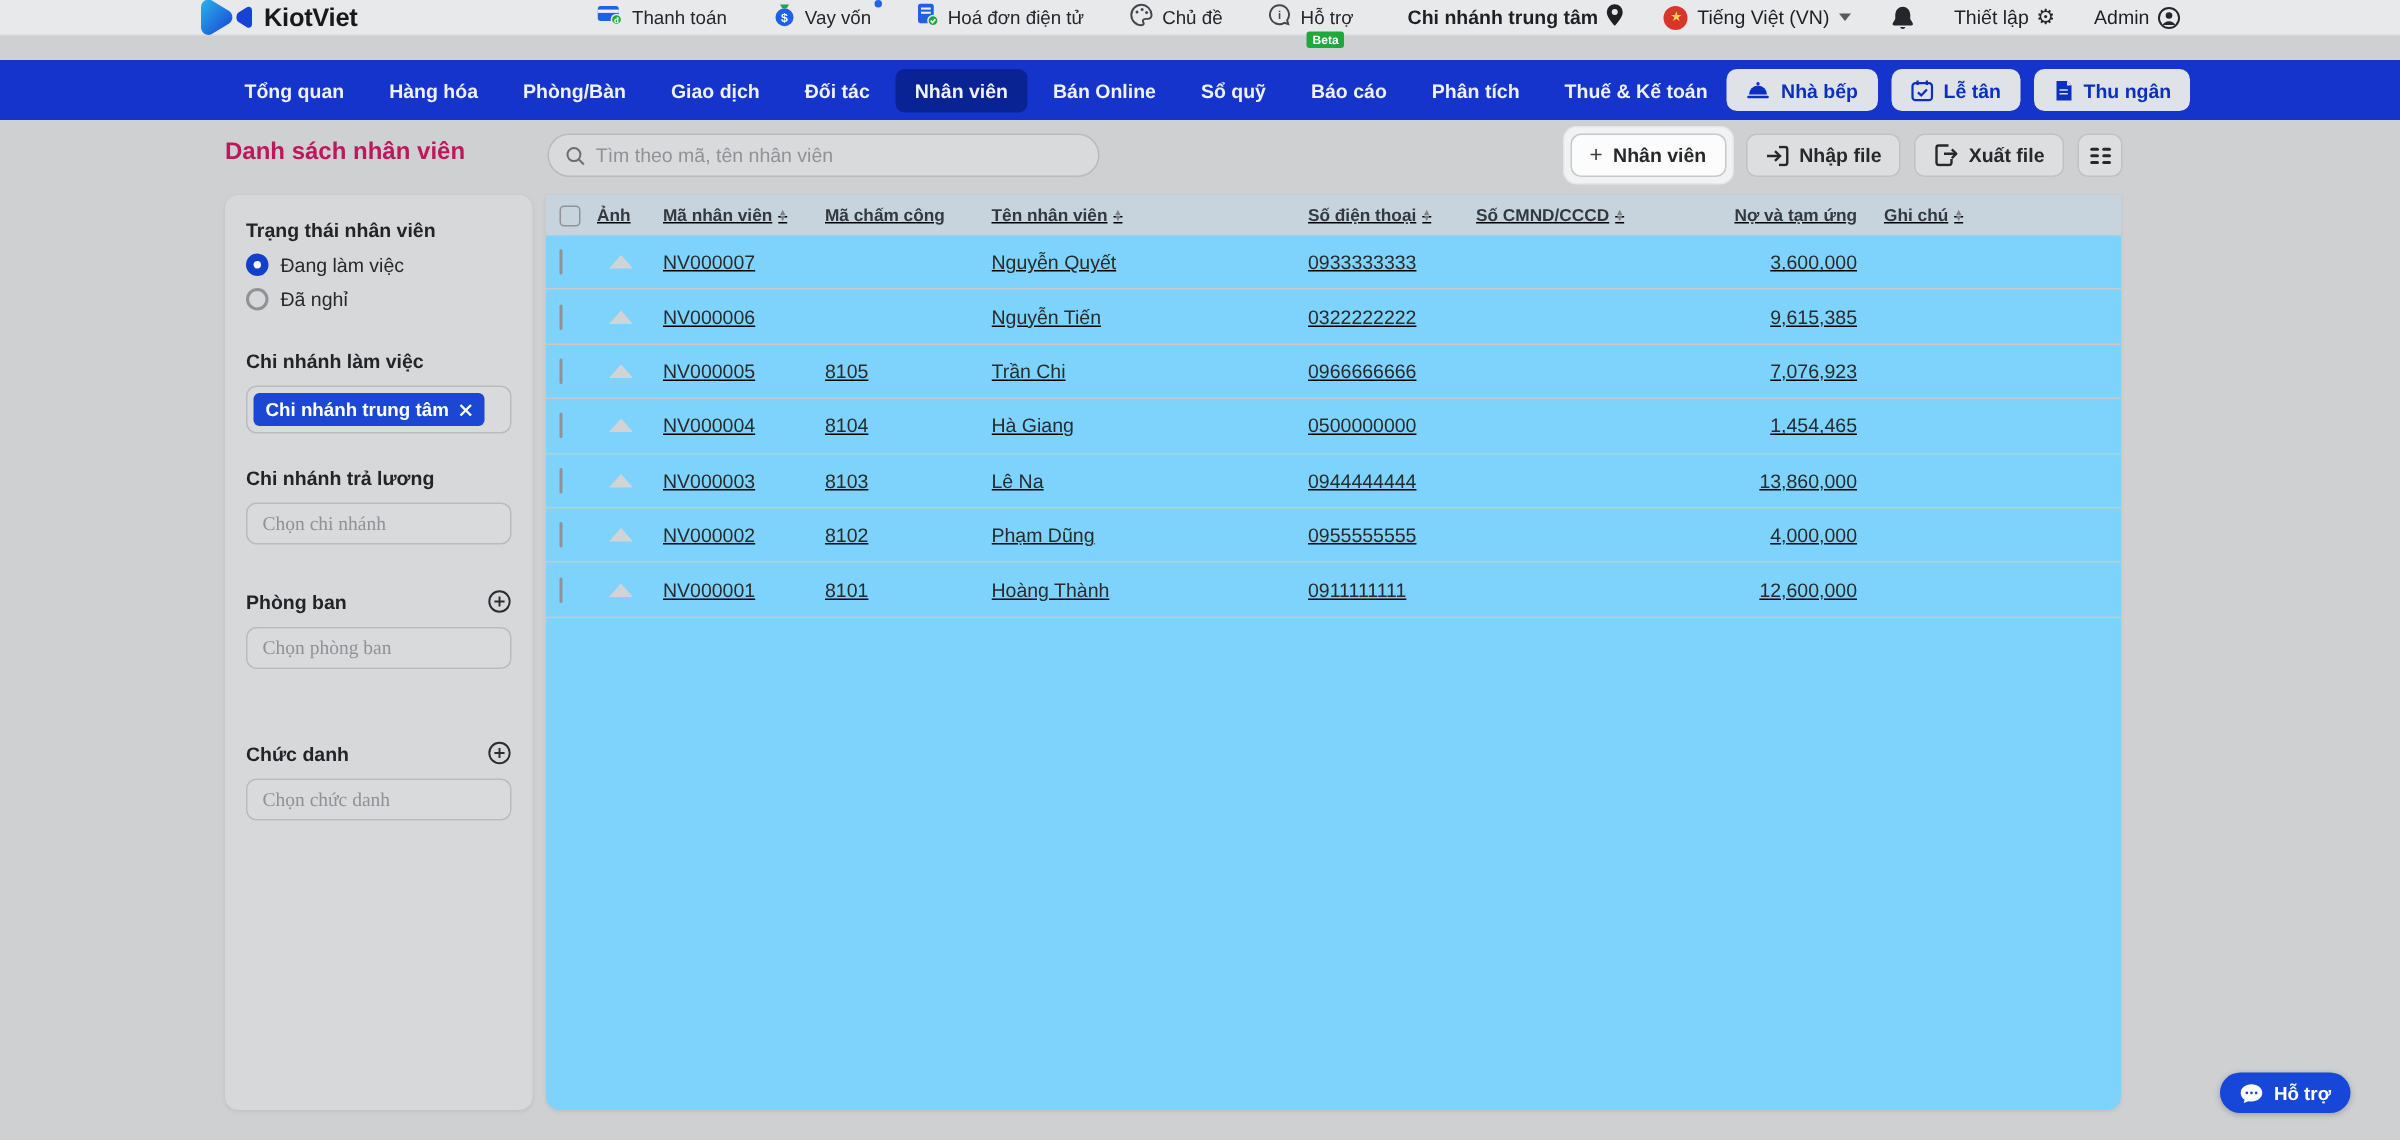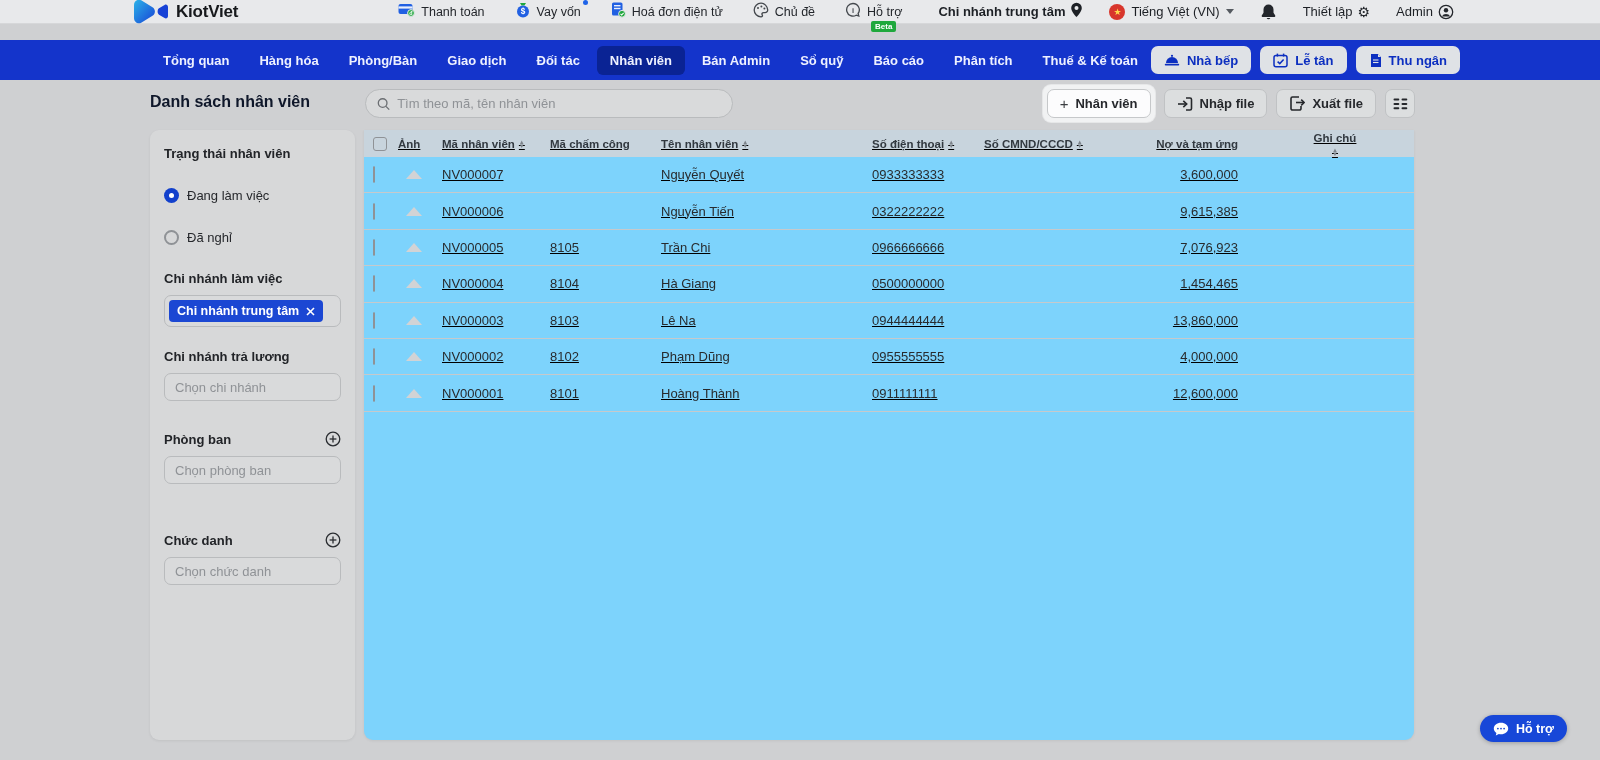--- a/index.html
+++ b/index.html
@@ -31,50 +31,50 @@
   .nav { position:absolute; top:40px; left:0; width:1600px; height:40px; background:#1434cb;
          display:flex; align-items:center; }
   .nav-items { display:flex; align-items:center; gap:4px; margin-left:150px; }
   .nav-item { color:#eef1ff; font-size:13px; font-weight:bold; padding:7px 13px; border-radius:6px; cursor:pointer; white-space:nowrap; }
   .nav-item.active { background:#0a2394; }
   .nav-quick { display:flex; align-items:center; gap:9px; margin-left:auto; margin-right:187px; }
   .quickbtn { height:28px; display:flex; align-items:center; gap:7px; background:#dfe2e6; color:#0c2fc0;
               font-size:13px; font-weight:bold; padding:0 13px; border-radius:7px; cursor:pointer; white-space:nowrap; }
 
   
-  .page-title { position:absolute; left:150px; top:93px; font-size:16px; font-weight:bold; color:#0f172a; }
+  .page-title { position:absolute; left:150px; top:93px; font-size:16px; font-weight:bold; color:#be185d; }
   .searchbox { position:absolute; left:365px; top:89px; width:368px; height:29px; background:#d9dadb;
                border:1px solid #b9bbbd; border-radius:15px; display:flex; align-items:center; padding:0 11px; gap:7px; }
   .searchbox input { border:none; outline:none; background:transparent; font-size:13px; color:#6d28d9; width:100%;
                      font-family:"Liberation Sans","DejaVu Sans",sans-serif; }
   .searchbox input::placeholder { color:#8f9296; }
   .actions { position:absolute; right:185px; top:85px; display:flex; align-items:center; gap:9px; }
   .halo { background:#f1f2f3; border-radius:8px; padding:4px; box-shadow:0 0 0 1px #e6e7e8; }
   .btn { height:29px; display:flex; align-items:center; gap:7px; background:#dcdedf; border:1px solid #c0c2c4;
          border-radius:7px; padding:0 12px; font-size:13px; font-weight:bold; color:#26282c; cursor:pointer; white-space:nowrap; }
   .btn.add { background:#fcfcfd; border-color:#c6c8ca; }
   .plus-glyph { font-size:15px; font-weight:normal; color:#3a3d41; }
   .btn.square { width:30px; padding:0; justify-content:center; }
 
   
   .sidebar { position:absolute; left:150px; top:130px; width:205px; height:610px; background:#d7d8d9;
              border-radius:9px; padding:16px 14px; box-shadow:0 1px 3px rgba(0,0,0,.07); }
   .f-title { font-size:13px; font-weight:bold; color:#222428; display:flex; align-items:center; justify-content:space-between; }
-  .radio-row { display:flex; align-items:center; gap:8px; margin-top:27px; font-size:13px; color:#26282c; cursor:pointer; }
+  .radio-row { display:flex; align-items:center; gap:8px; margin-top:8px; font-size:13px; color:#26282c; cursor:pointer; }
   .radio { width:15px; height:15px; border-radius:50%; border:2px solid #8f9296; background:transparent; }
   .radio.on { border:none; background:#1240cc; position:relative; width:15px; height:15px; }
   .radio.on::after { content:""; position:absolute; left:5px; top:5px; width:5px; height:5px; border-radius:50%; background:#fff; }
   .chipbox { margin-top:9px; border:1px solid #b9bbbd; border-radius:7px; padding:4px; background:#d9dadb; }
   .chip { display:inline-flex; align-items:center; gap:7px; background:#1b47d3; color:#fff; font-size:12.5px;
           font-weight:bold; border-radius:4px; padding:4px 8px; cursor:default; }
   .chip svg { cursor:pointer; }
   .selinput { margin-top:9px; border:1px solid #b9bbbd; border-radius:7px; height:28px; background:#d9dadb;
               display:flex; align-items:center; padding:0 10px; }
   .selinput input { border:none; outline:none; background:transparent; font-size:13px; width:100%; color:#2a2d30;
-                    font-family:Liberation Sans, sans-serif; }
+                    font-family:Liberation Serif, serif; }
   .selinput input::placeholder { color:#8f9296; }
   .sec { margin-top:22px; }
   .sec.lg { margin-top:26px; }
 
   
   .panel { position:absolute; left:364px; top:130px; width:1050px; height:610px; background:#7dd3fc;
            border-radius:0 0 9px 9px; box-shadow:0 1px 3px rgba(0,0,0,.07); overflow:hidden;text-decoration:underline; }
   .grid { display:grid; grid-template-columns:34px 44px 108px 111px 211px 112px 170px 90px 1fr; align-items:center; }
   .thead { height:27px; background:#c8d4dd; font-size:11.5px; font-weight:bold; color:#323940; }
   .th { display:flex; align-items:center; gap:4px; white-space:nowrap; }
@@ -210,21 +210,21 @@
   </div>
 
   <div class="nav">
     <div class="nav-items">
       <div class="nav-item">Tổng quan</div>
       <div class="nav-item">Hàng hóa</div>
       <div class="nav-item">Phòng/Bàn</div>
       <div class="nav-item">Giao dịch</div>
       <div class="nav-item">Đối tác</div>
       <div class="nav-item active">Nhân viên</div>
-      <div class="nav-item">Bán Admin</div>
+      <div class="nav-item">Bán Online</div>
       <div class="nav-item">Sổ quỹ</div>
       <div class="nav-item">Báo cáo</div>
       <div class="nav-item">Phân tích</div>
       <div class="nav-item">Thuế &amp; Kế toán</div>
     </div>
     <div class="nav-quick">
       <div class="quickbtn">
         <svg width="16" height="13" viewBox="0 0 16 13">
             <path d="M2 9 a6 6 0 0 1 12 0 Z" fill="#0c2fc0"></path>
             <rect x="0.8" y="9.8" width="14.4" height="1.7" rx="0.8" fill="#0c2fc0"></rect>
@@ -381,21 +381,21 @@
           <span>Số điện thoại</span>
           <span class="sort"></span>
         </div>
       <div class="th">
           <span>Số CMND/CCCD</span>
           <span class="sort"></span>
         </div>
       <div class="th right">
           <span>Nợ và tạm ứng</span>
         </div>
-      <div class="th" style="padding-left:12px;flex-direction:column;">
+      <div class="th" style="padding-left:12px;">
           <span>Ghi chú</span>
           <span class="sort"></span>
         </div>
     </div>
 
     <div class="grid trow">
       <div><span class="ckbox"></span></div>
       <div><span class="avatar"></span></div>
       <div class="cell">NV000007</div>
       <div class="cell"></div>

